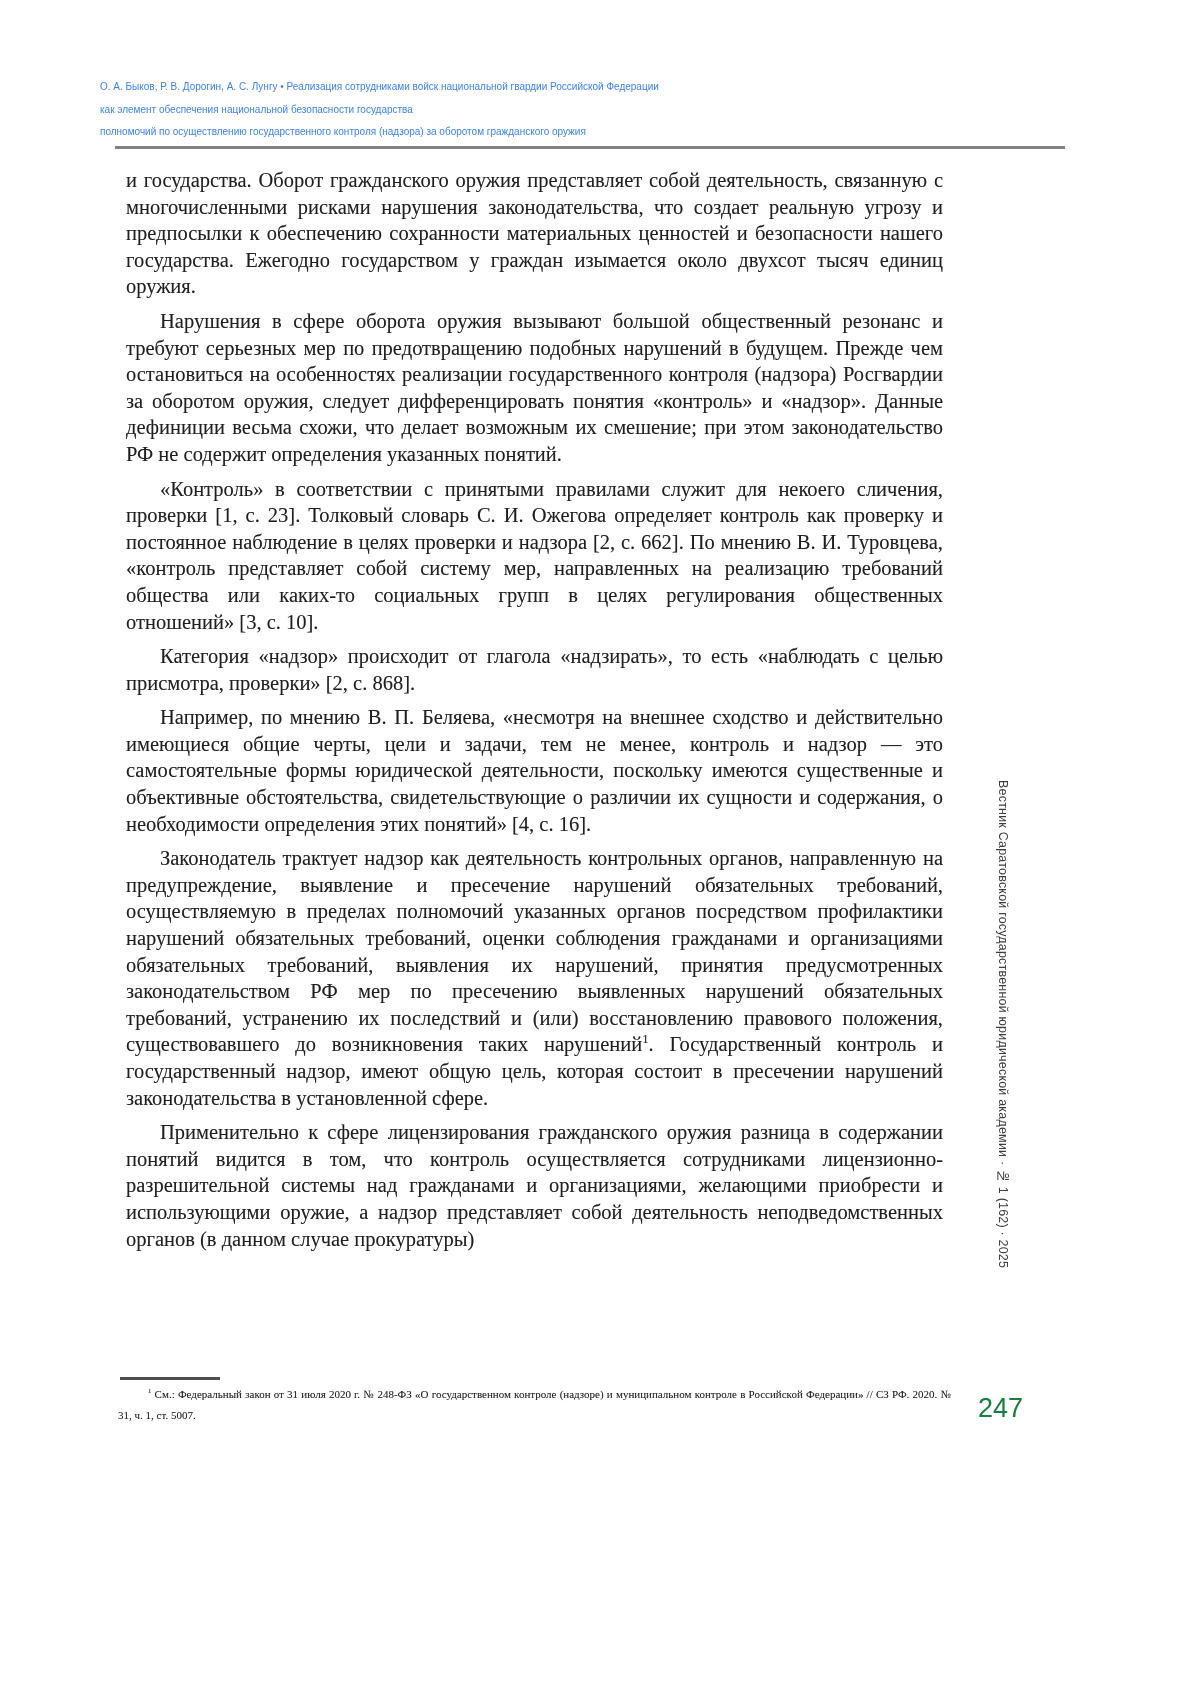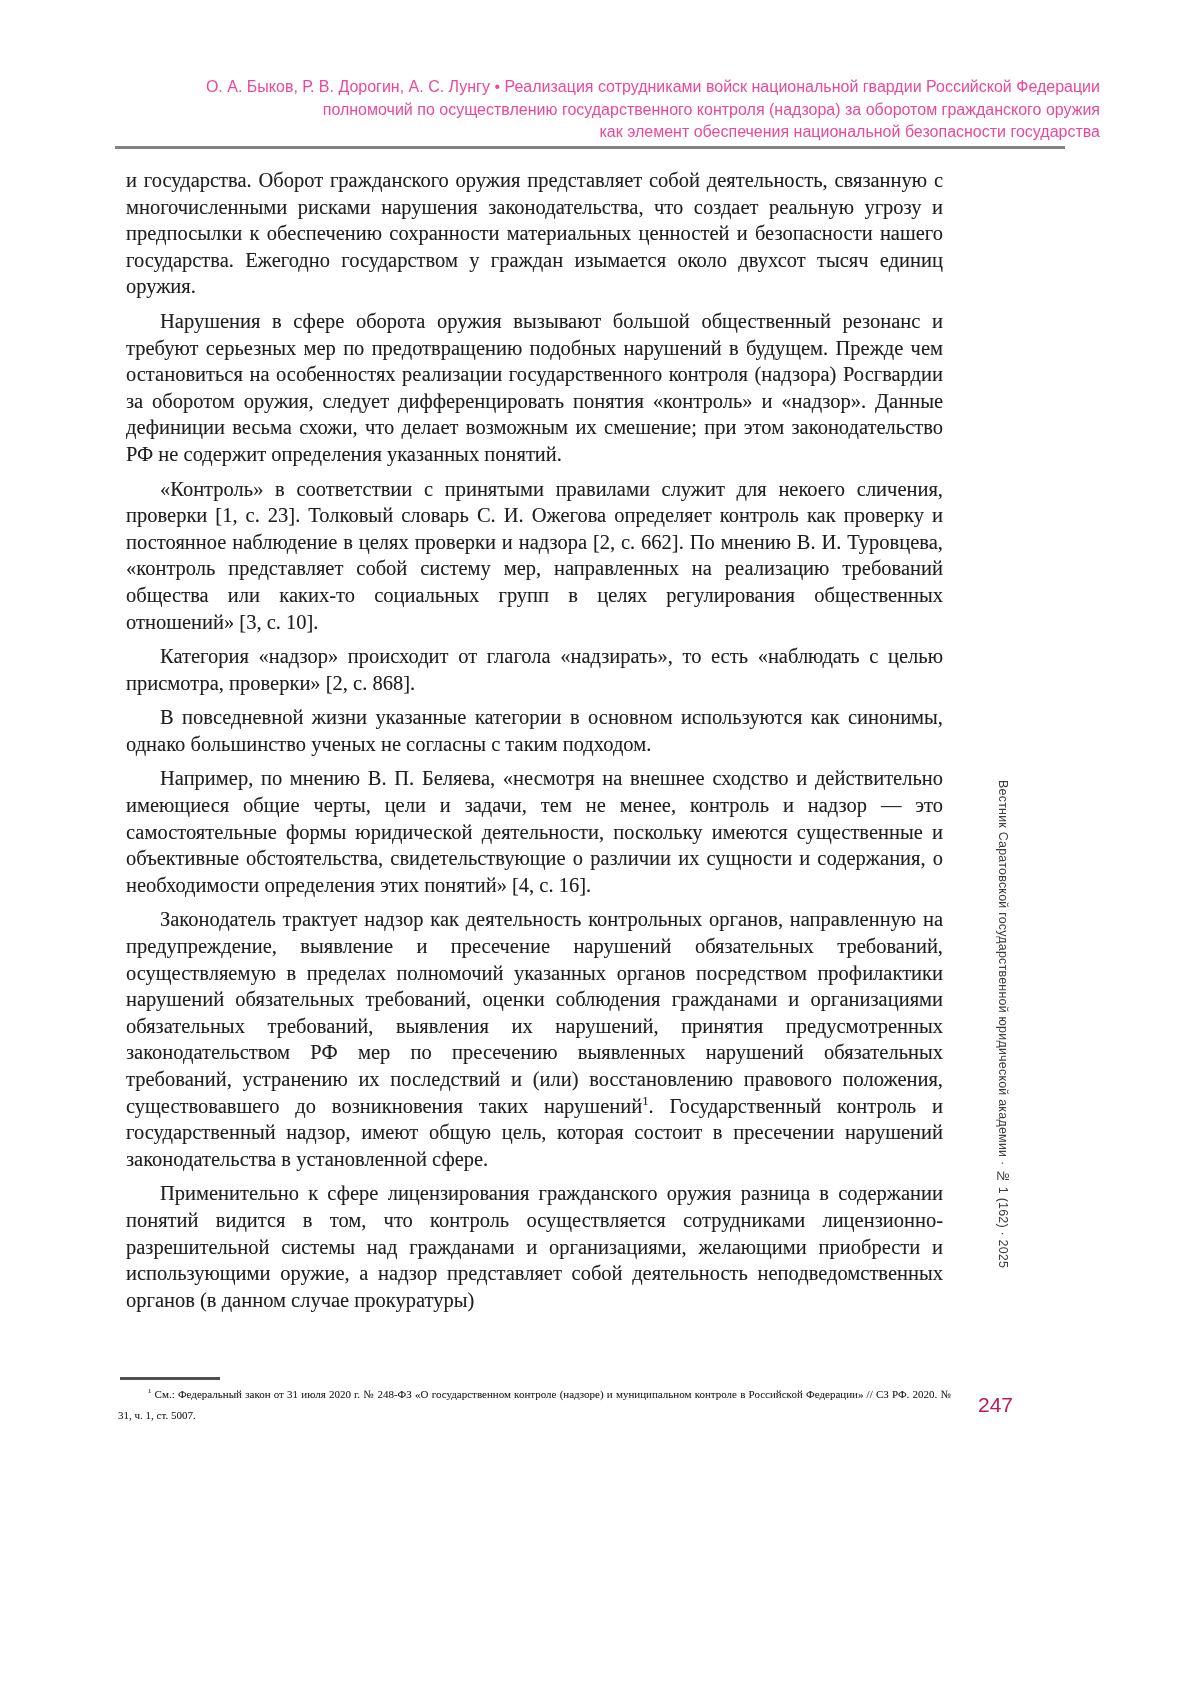--- a/index.html
+++ b/index.html
@@ -14,25 +14,25 @@
     background: #ffffff;
     overflow: hidden;
     font-family: "Liberation Serif", "DejaVu Serif", serif;
   }
   
   .running-header {
     position: absolute;
     top: 76px;
     left: 100px;
     width: 1000px;
-    text-align: right;
+    text-align: left;
     font-family: "Liberation Sans", "DejaVu Sans", sans-serif;
-    font-size: 16px;
+    font-size: 10px;
     line-height: 22.5px;
-    color: #ec4899;
+    color: #3b82f6;
   }
   .header-rule {
     position: absolute;
     top: 146px;
     left: 115px;
     width: 950px;
     height: 3px;
     background: #828282;
   }
   
@@ -96,43 +96,42 @@
     letter-spacing: 0.2px;
     color: #3c3c3c;
     white-space: nowrap;
   }
   
   .page-number {
     position: absolute;
     top: 1393px;
     left: 978px;
     font-family: "Liberation Sans", "DejaVu Sans", sans-serif;
-    font-size: 21px;
-    color: #be185d;
+    font-size: 27px;
+    color: #15803d;
   }
 </style>
 </head>
 <body>
 
 <div class="page">
 
   <div class="running-header">
     <div>О. А. Быков, Р. В. Дорогин, А. С. Лунгу • Реализация сотрудниками войск национальной гвардии Российской Федерации</div>
+    <div>как элемент обеспечения национальной безопасности государства</div>
     <div>полномочий по осуществлению государственного контроля (надзора) за оборотом гражданского оружия</div>
-    <div>как элемент обеспечения национальной безопасности государства</div>
   </div>
 
   <div class="header-rule"></div>
 
   <div class="article-body">
     <p>и государства. Оборот гражданского оружия представляет собой деятельность, связанную с многочисленными рисками нарушения законодательства, что создает реальную угрозу и предпосылки к обеспечению сохранности материальных ценностей и безопасности нашего государства. Ежегодно государством у граждан изымается около двухсот тысяч единиц оружия.</p>
     <p class="indent">Нарушения в сфере оборота оружия вызывают большой общественный резонанс и требуют серьезных мер по предотвращению подобных нарушений в будущем. Прежде чем остановиться на особенностях реализации государственного контроля (надзора) Росгвардии за оборотом оружия, следует дифференцировать понятия «контроль» и «надзор». Данные дефиниции весьма схожи, что делает возможным их смешение; при этом законодательство РФ не содержит определения указанных понятий.</p>
     <p class="indent">«Контроль» в соответствии с принятыми правилами служит для некоего сличения, проверки [1, с. 23]. Толковый словарь С. И. Ожегова определяет контроль как проверку и постоянное наблюдение в целях проверки и надзора [2, с. 662]. По мнению В. И. Туровцева, «контроль представляет собой систему мер, направленных на реализацию требований общества или каких-то социальных групп в целях регулирования общественных отношений» [3, с. 10].</p>
     <p class="indent">Категория «надзор» происходит от глагола «надзирать», то есть «наблюдать с целью присмотра, проверки» [2, с. 868].</p>
-    <p class="indent">В повседневной жизни указанные категории в основном используются как синонимы, однако большинство ученых не согласны с таким подходом.</p>
     <p class="indent">Например, по мнению В. П. Беляева, «несмотря на внешнее сходство и действительно имеющиеся общие черты, цели и задачи, тем не менее, контроль и надзор — это самостоятельные формы юридической деятельности, поскольку имеются существенные и объективные обстоятельства, свидетельствующие о различии их сущности и содержания, о необходимости определения этих понятий» [4, с. 16].</p>
     <p class="indent"><span>Законодатель трактует надзор как деятельность контрольных органов, направленную на предупреждение, выявление и пресечение нарушений обязательных требований, осуществляемую в пределах полномочий указанных органов посредством профилактики нарушений обязательных требований, оценки соблюдения гражданами и организациями обязательных требований, выявления их нарушений, принятия предусмотренных законодательством РФ мер по пресечению выявленных нарушений обязательных требований, устранению их последствий и (или) восстановлению правового положения, существовавшего до возникновения таких нарушений</span><sup class="fn-ref">1</sup><span>. Государственный контроль и государственный надзор, имеют общую цель, которая состоит в пресечении нарушений законодательства в установленной сфере.</span></p>
     <p class="indent">Применительно к сфере лицензирования гражданского оружия разница в содержании понятий видится в том, что контроль осуществляется сотрудниками лицензионно-разрешительной системы над гражданами и организациями, желающими приобрести и использующими оружие, а надзор представляет собой деятельность неподведомственных органов (в данном случае прокуратуры)</p>
   </div>
 
   <div class="footnote-separator"></div>
 
   <div class="footnote"><sup>1</sup><span> См.: Федеральный закон от 31 июля 2020 г. № 248-ФЗ «О государственном контроле (надзоре) и муниципальном контроле в Российской Федерации» // СЗ РФ. 2020. № 31, ч. 1, ст. 5007.</span></div>
 
   <div class="spine-text">Вестник Саратовской государственной юридической академии · № 1 (162) · 2025</div>

